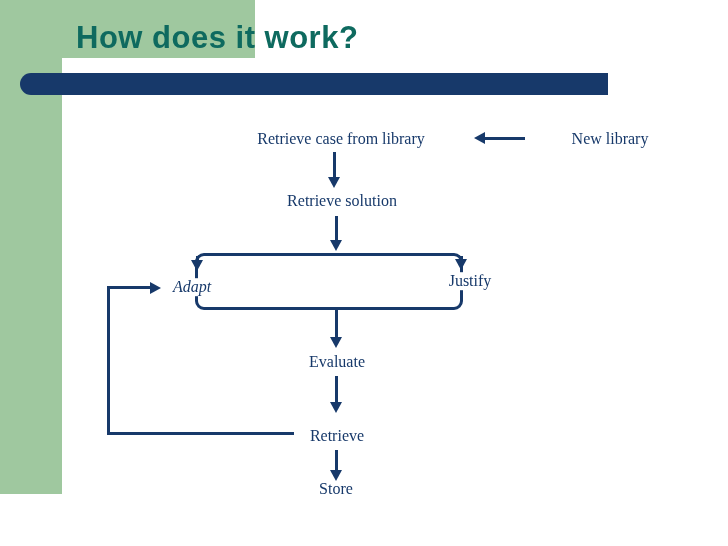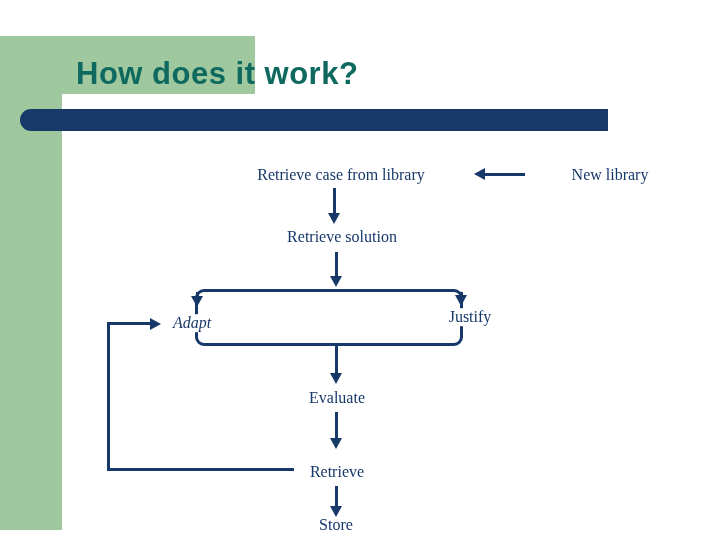--- a/index.html
+++ b/index.html
@@ -9,21 +9,20 @@
     --c-page-number:#EFF6EF;
     --c-white:#FFFFFF;
   }
   html,body{margin:0;padding:0;background:#fff;}
   .slide{
     position:relative;
     width:728px;height:494px;
     background:var(--c-white);
     overflow:hidden;
     font-family:"Liberation Serif", serif;
-    margin-top:36px;
   }
   
   .green-strip{position:absolute;left:0;top:0;width:62px;height:546px;background:var(--c-green);}
   .green-block{position:absolute;left:0;top:0;width:255px;height:58px;background:var(--c-green);}
   .white-panel{position:absolute;left:62px;top:58px;width:666px;height:488px;background:var(--c-white);border-top-left-radius:28px;}
   .navy-bar{position:absolute;left:20px;top:73px;width:588px;height:22px;background:var(--c-navy);border-radius:11px 0 0 11px;}
   
   .title{
     position:absolute;left:76px;top:20px;
     font-family:"Liberation Sans", sans-serif;

